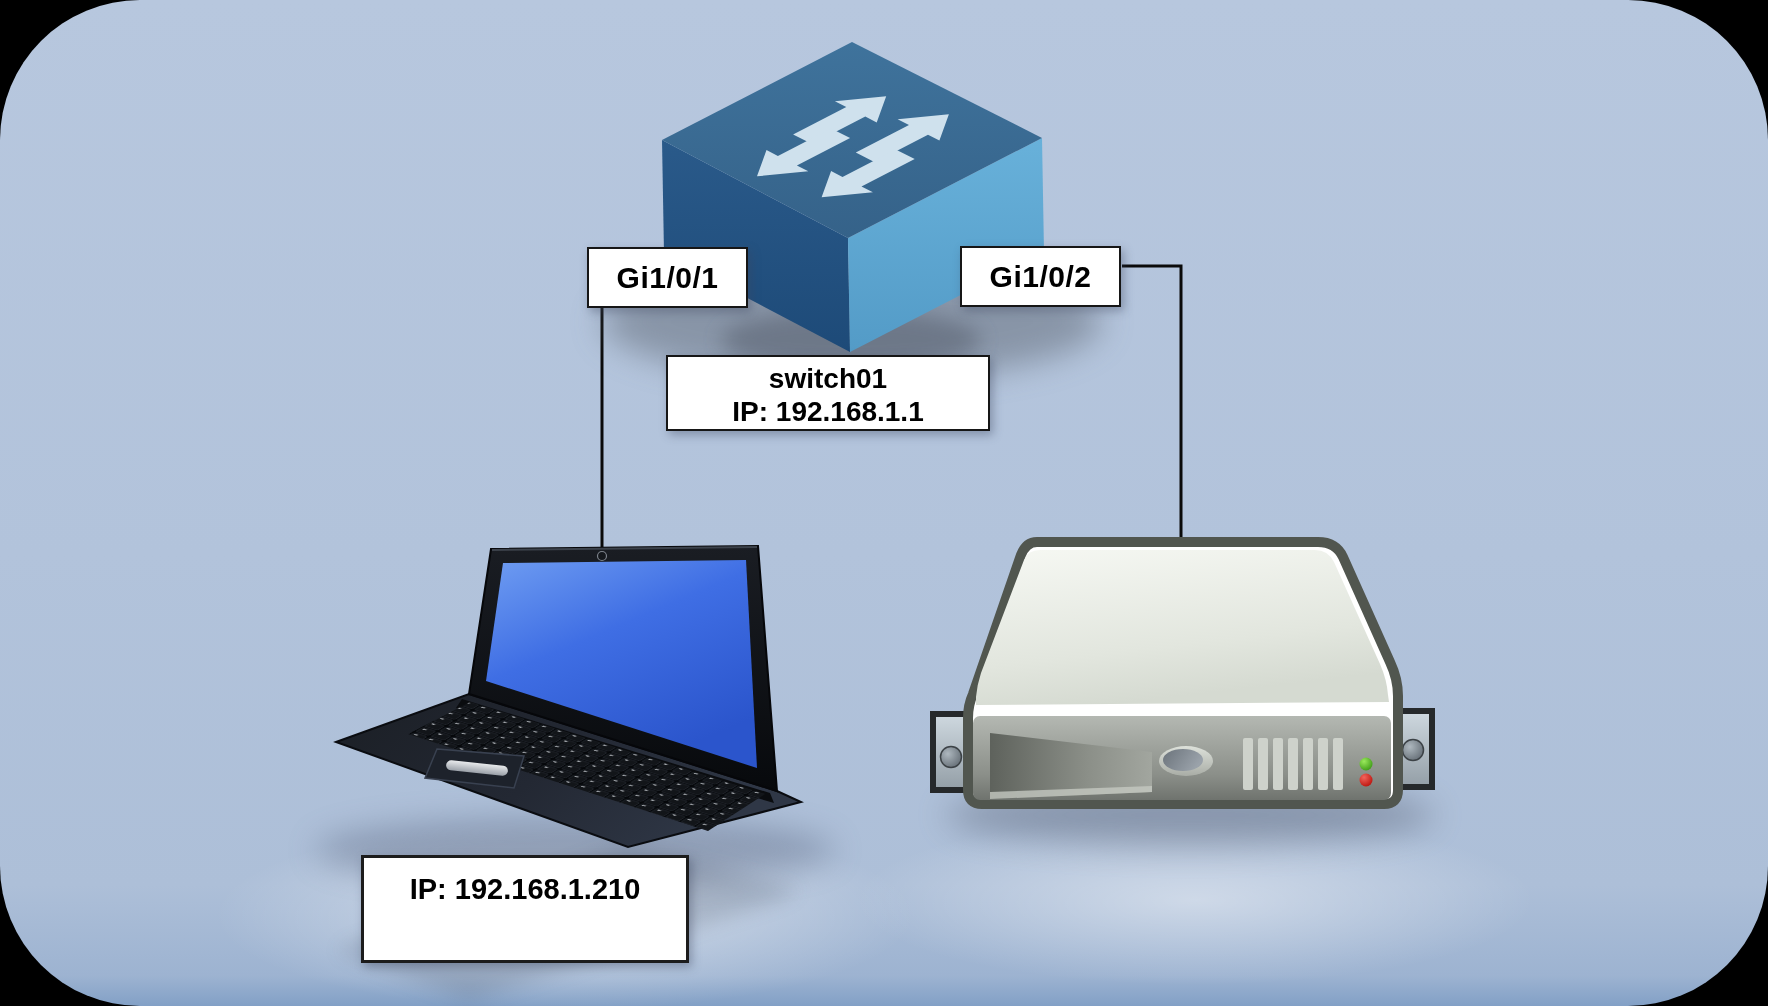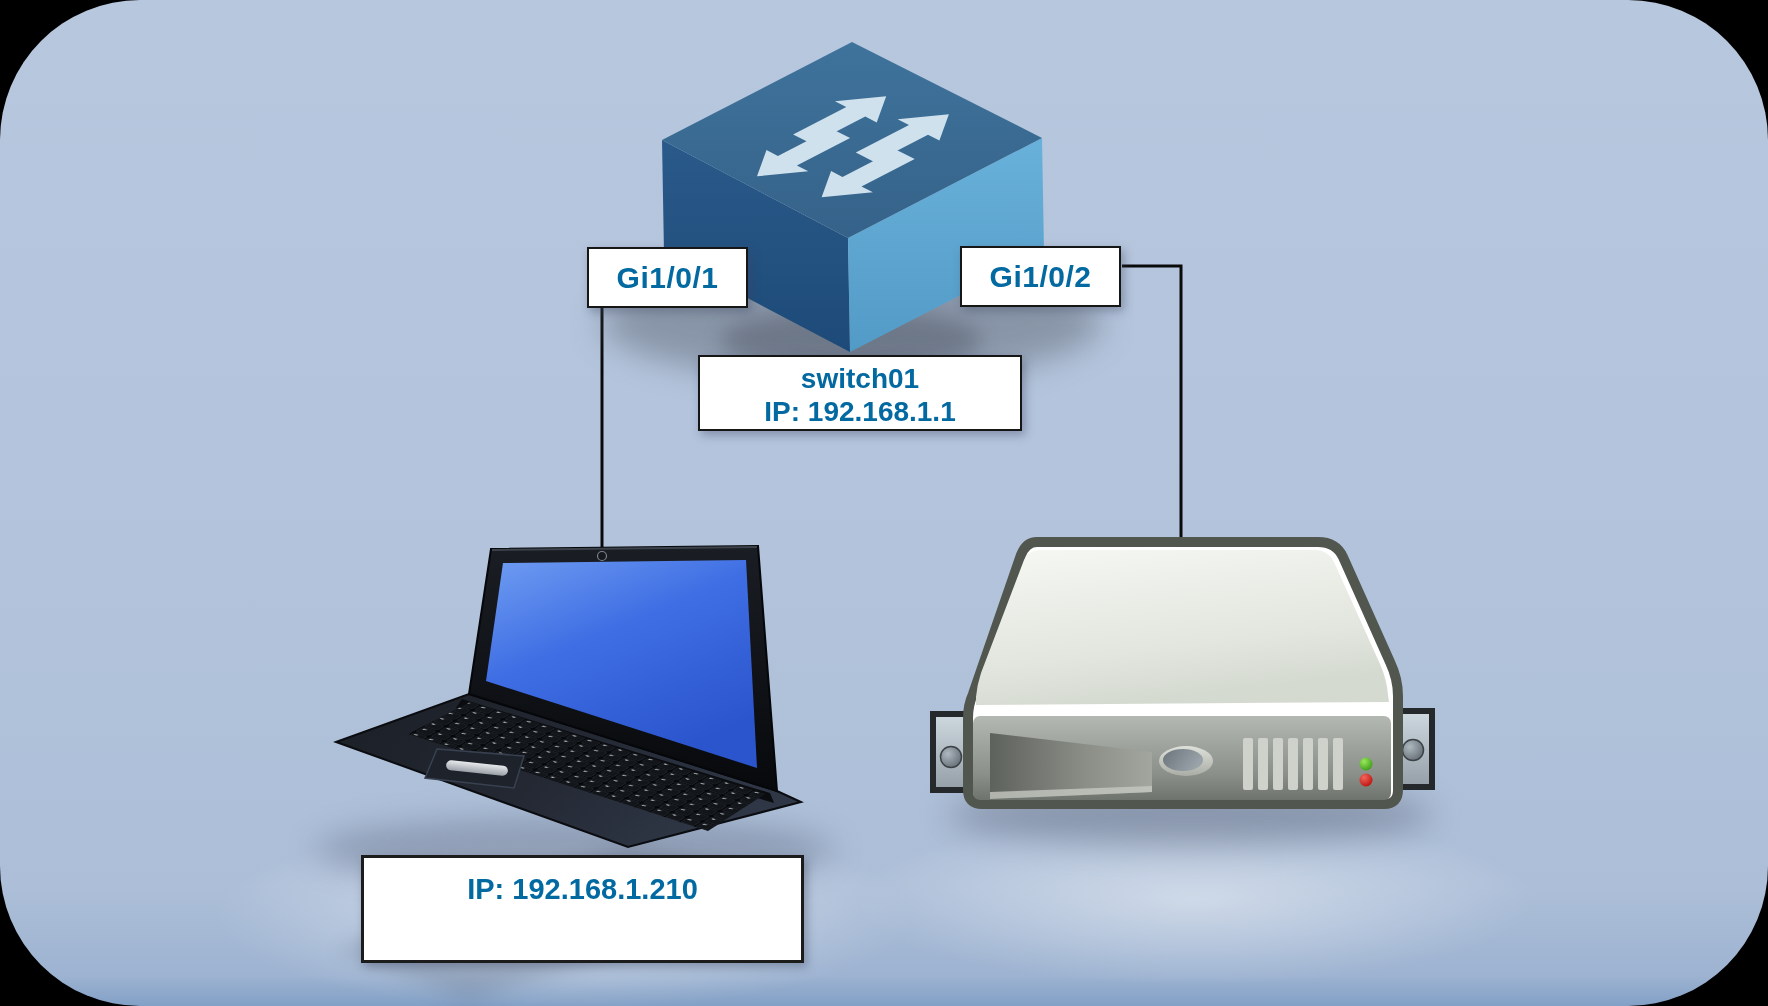--- a/index.html
+++ b/index.html
@@ -9,42 +9,42 @@
     border-radius:140px;
     overflow:hidden;
     background:linear-gradient(180deg,#b7c7de 0%,#b2c3db 55%,#adbfd8 88%,#9db3d1 97%,#82a0c6 100%);
     font-family:"Liberation Sans",sans-serif;
   }
   .label-box{
     position:absolute;
     background:#ffffff;
     text-align:center;
     font-weight:bold;
-    color:#0369a1;
+    color:#000000;
     box-shadow:3px 4px 9px rgba(60,70,95,.40);
     box-sizing:border-box;
   }
   .port-label{
     width:161px;height:61px;
     border:2px solid #161616;
     font-size:30px;
     display:flex;align-items:center;justify-content:center;
     letter-spacing:0.5px;
   }
   #port1{left:587px;top:247px;}
   #port2{left:960px;top:246px;}
   .switch-label{
-    left:698px;top:355px;
+    left:666px;top:355px;
     width:324px;height:76px;
     border:2px solid #161616;
     font-size:28px;line-height:33px;
     padding-top:5px;
   }
   .device-label{
-    width:443px;height:108px;
+    width:328px;height:108px;
     font-size:29px;line-height:33px;
     padding-top:15px;
   }
   #laptop-label{left:361px;top:855px;border:3px solid #1c1c1c;}
   #server-label{left:981px;top:855px;border:2px solid #6e6e6e;}
   svg.art{position:absolute;left:0;top:0;}
 </style>
 </head>
 <body>
 

